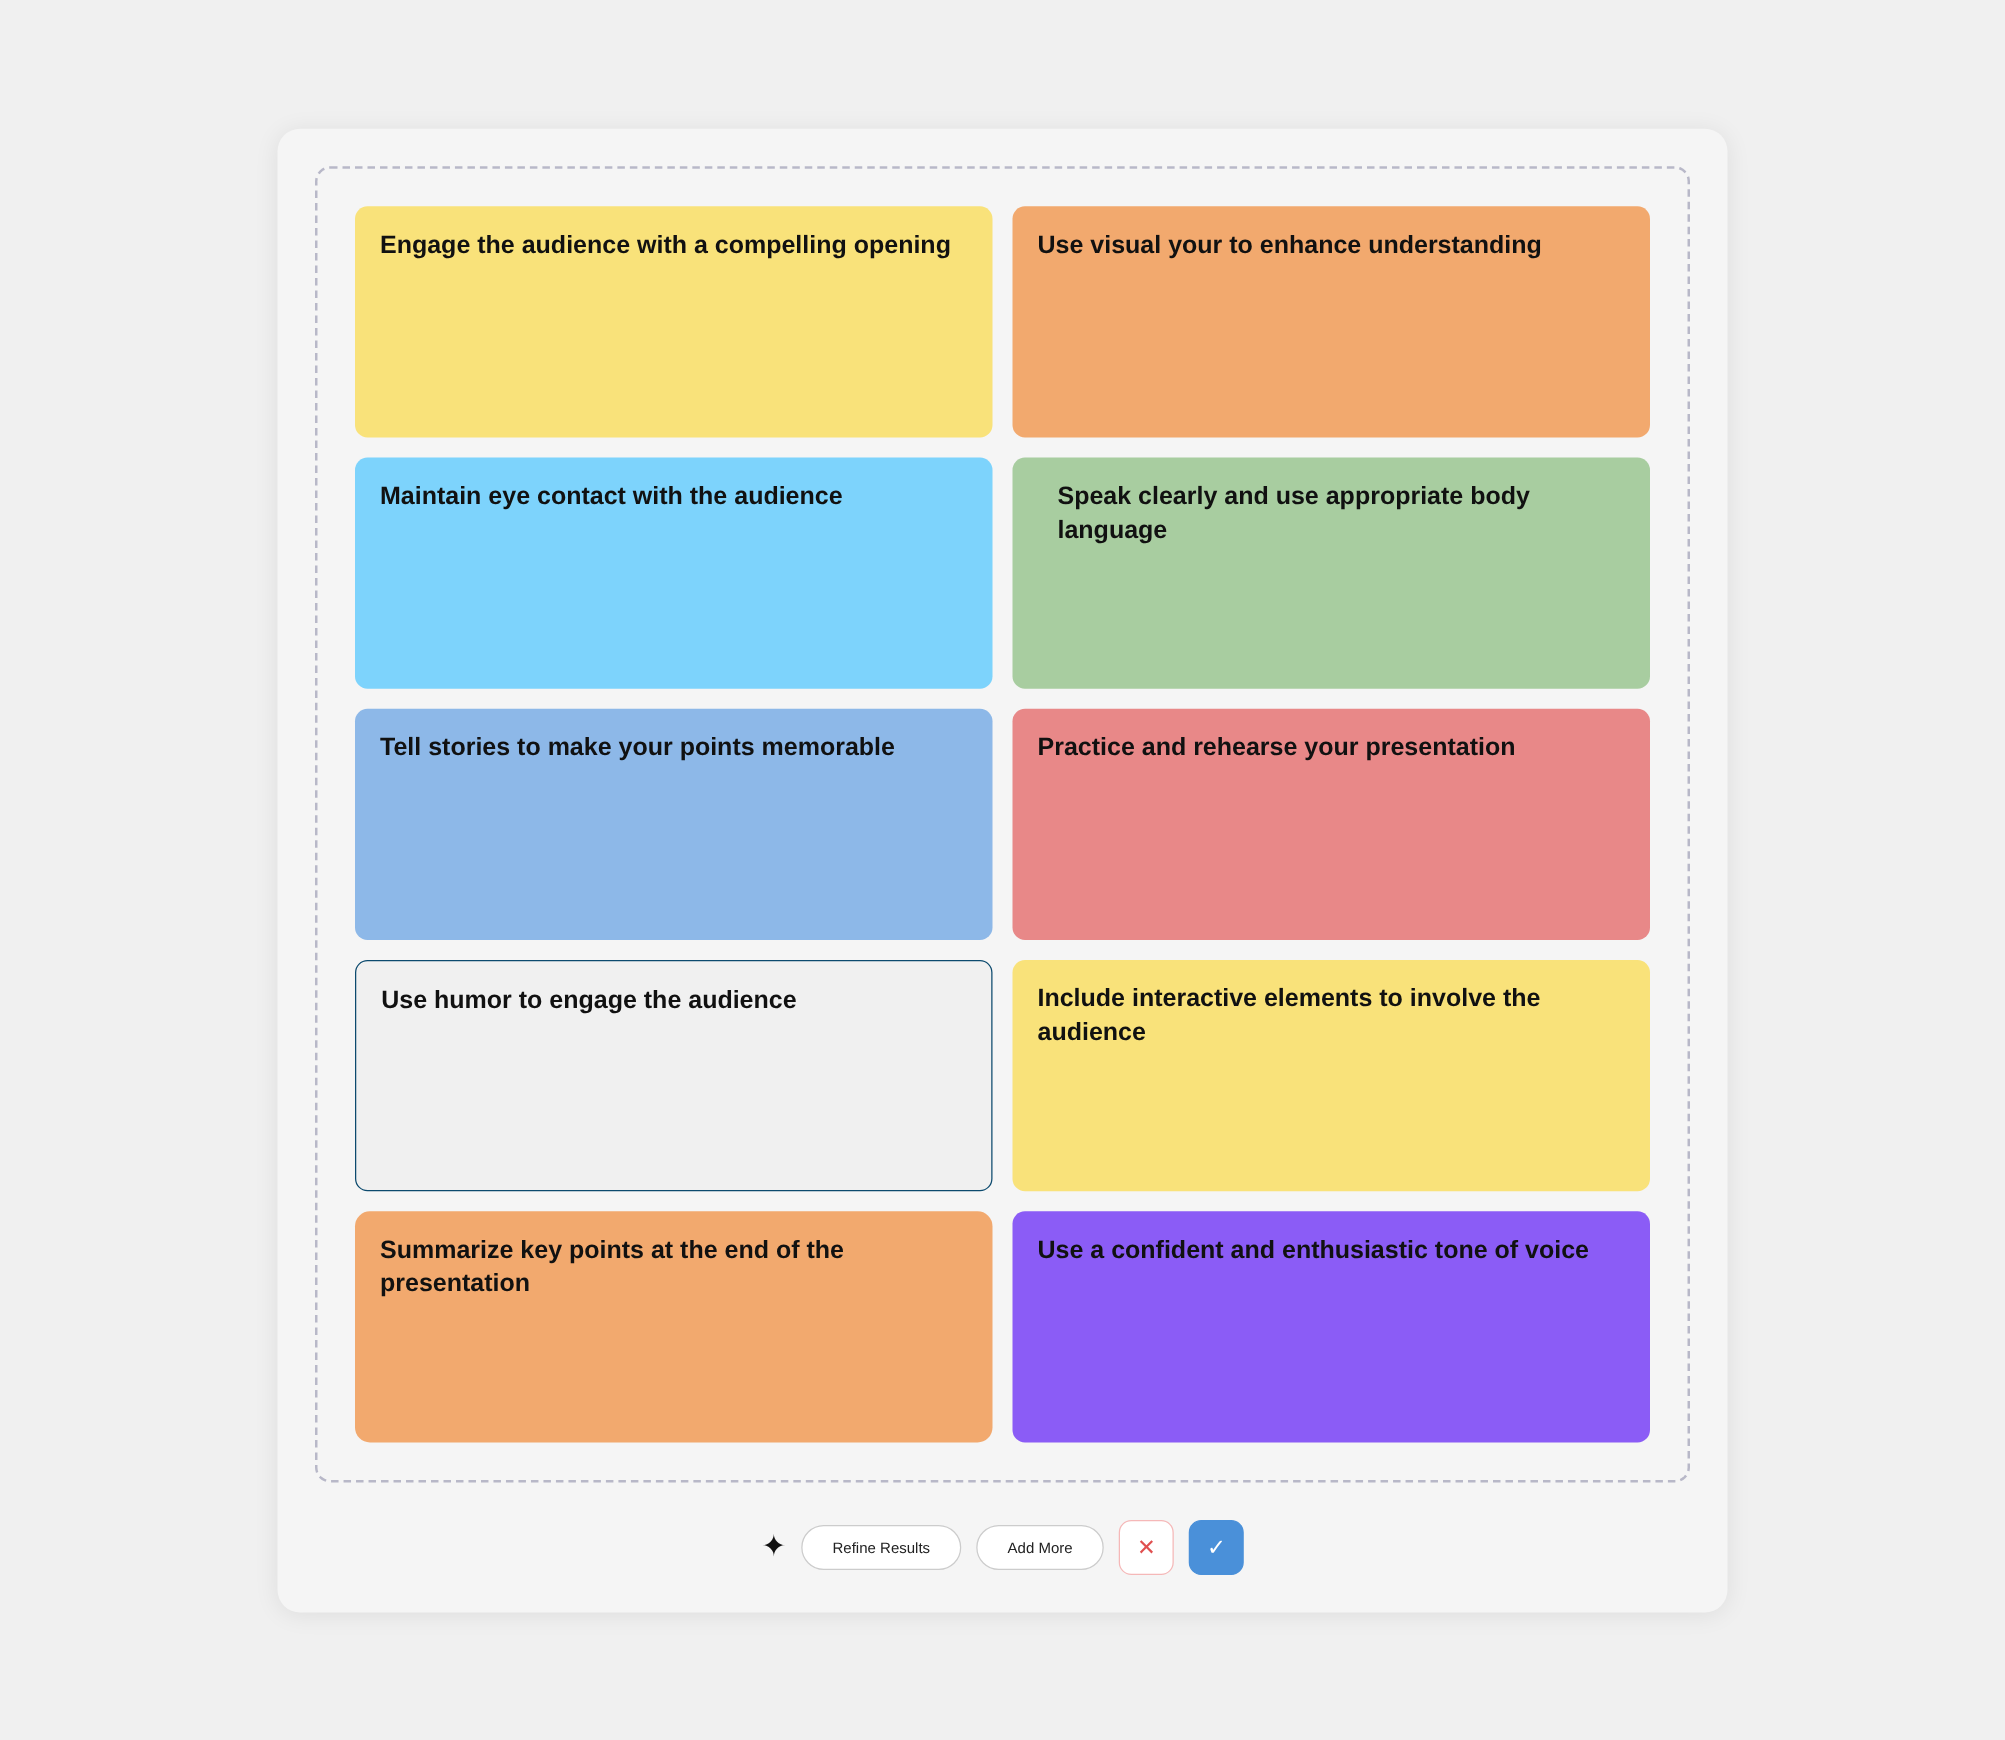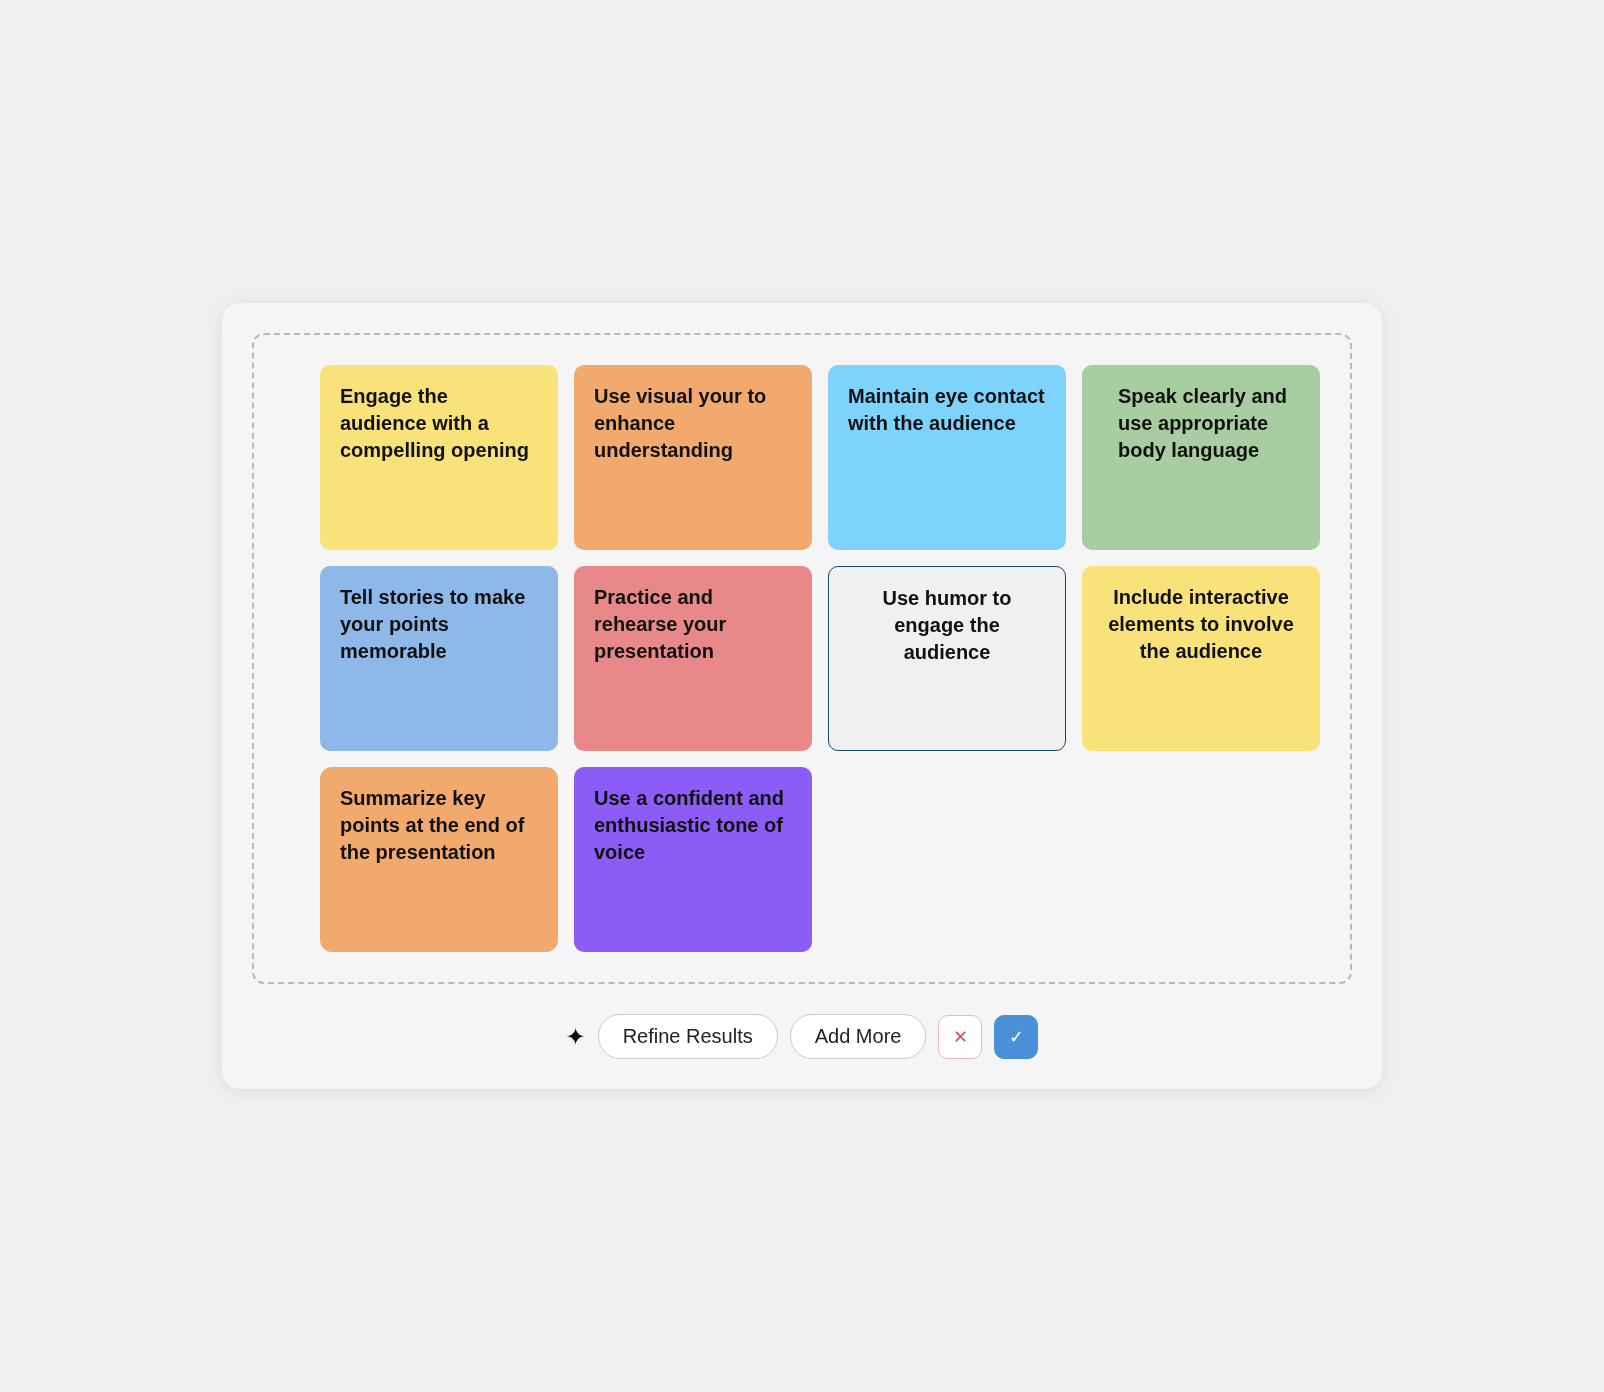--- a/index.html
+++ b/index.html
@@ -33,23 +33,22 @@
       content: '';
       position: absolute;
       left: -2px;
       top: 30px;
       bottom: 30px;
       border-left: 2.5px solid transparent;
     }
 
     .cards-grid {
       display: grid;
-      grid-template-columns: repeat(4, 1fr);
+      grid-template-columns: repeat(2, 1fr);
       gap: 16px;
-      margin-left: 36px;
     }
 
     .card {
       border-radius: 10px;
       padding: 18px 20px;
       font-size: 20px;
       font-weight: 700;
       line-height: 1.35;
       color: #111;
       min-height: 185px;
@@ -57,21 +56,21 @@
       align-items: flex-start;
     }
 
     .card-yellow { background: #f9e27a; }
     .card-orange { background: #f2a96e; }
     .card-purple { background: #7dd3fc; }
     .card-green  { background: #a8cda0; padding-left: 36px; }
     .card-blue   { background: #8db8e8; }
     .card-salmon { background: #e88888; }
     .card-white  { background: #f0f0f0; border: 1px solid #0c4a6e; text-align: center; }
-    .card-yellow2 { background: #f9e27a; text-align: center; }
+    .card-yellow2 { background: #f9e27a; }
     .card-orange2 { background: #f2a96e; border-radius: 12px; }
     .card-purple2 { background: #8b5cf6; }
 
     .toolbar {
       margin-top: 30px;
       display: flex;
       align-items: center;
       justify-content: center;
       gap: 12px;
     }
@@ -79,21 +78,21 @@
     .sparkle-icon {
       font-size: 24px;
       color: #111;
     }
 
     .toolbar-btn {
       border: 1.5px solid #ccc;
       background: white;
       border-radius: 22px;
       padding: 10px 24px;
-      font-size: 20px;
+      font-size: 12px;
       font-weight: 500;
       cursor: pointer;
       color: #222;
     }
 
     .icon-btn {
       width: 44px;
       height: 44px;
       border-radius: 10px;
       border: 1.5px solid #ddd;

